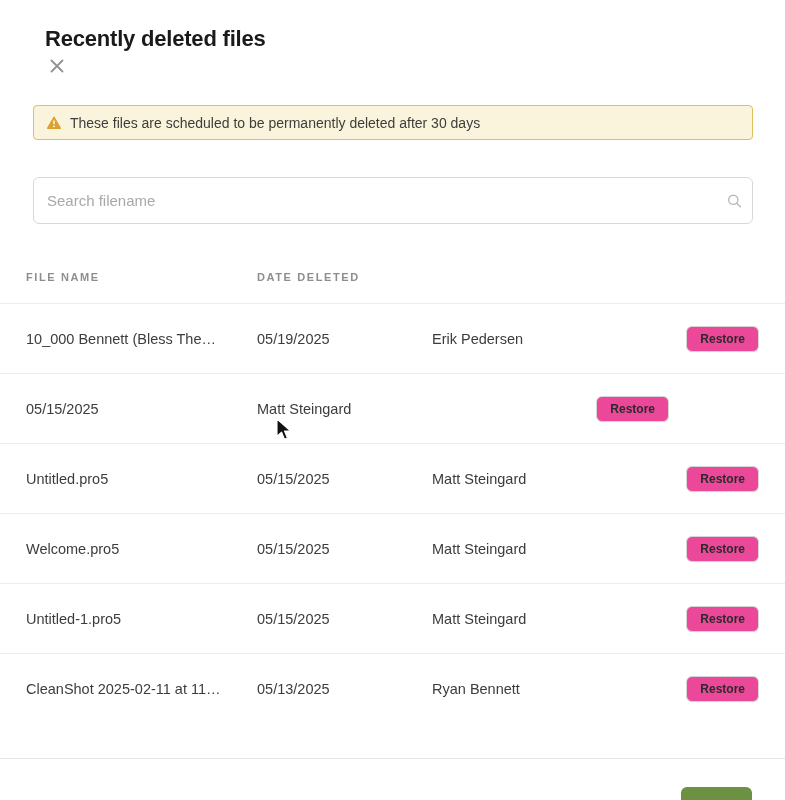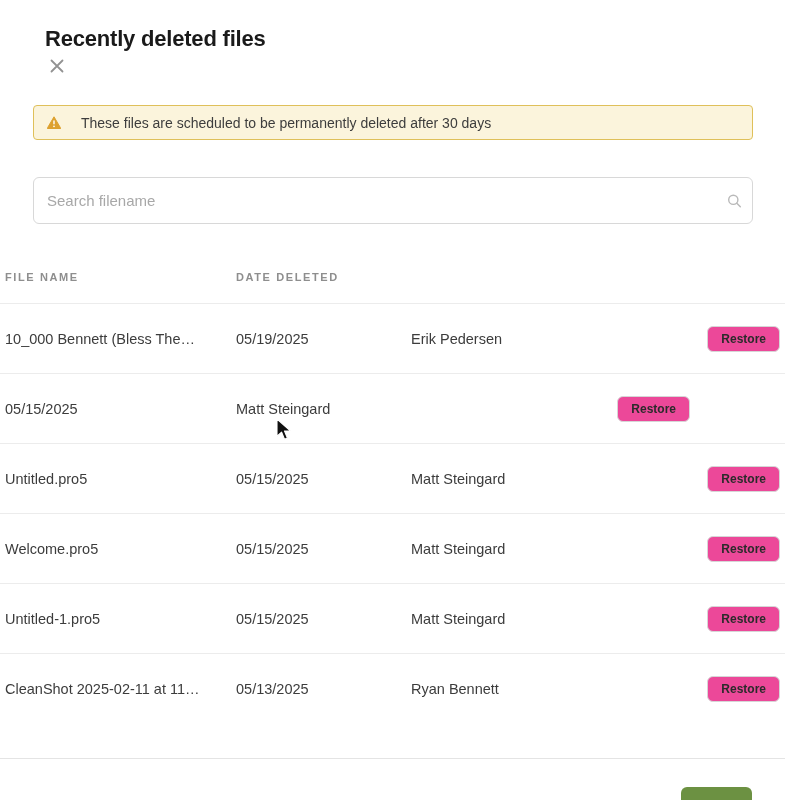--- a/index.html
+++ b/index.html
@@ -37,21 +37,21 @@
 
   
   .warning-banner {
     margin: 27px 32px 0 33px;
     background: #fbf4dc;
     border: 1px solid #dfc05a;
     border-radius: 4px;
     height: 35px;
     display: flex;
     align-items: center;
-    gap: 20px;
+    gap: 9px;
     padding: 0 13px;
   }
   .warning-text { font-size: 14px; color: #3d3d3d; }
 
   
   .search-wrap {
     margin: 37px 32px 0 33px;
     position: relative;
   }
   .search-input {
@@ -73,21 +73,21 @@
     transform: translateY(-50%);
     line-height: 0;
   }
 
   
   .file-table { margin-top: 47px; }
   .grid-row {
     display: grid;
     grid-template-columns: 231px 175px 1fr 90px;
     align-items: center;
-    padding: 0 5px;
+    padding: 0 26px;
   }
   .table-head {
     padding-bottom: 20px;
     border-bottom: 1px solid #ececec;
   }
   .col-header {
     font-size: 11px;
     font-weight: 700;
     letter-spacing: 1.6px;
     color: #8e8e8e;

